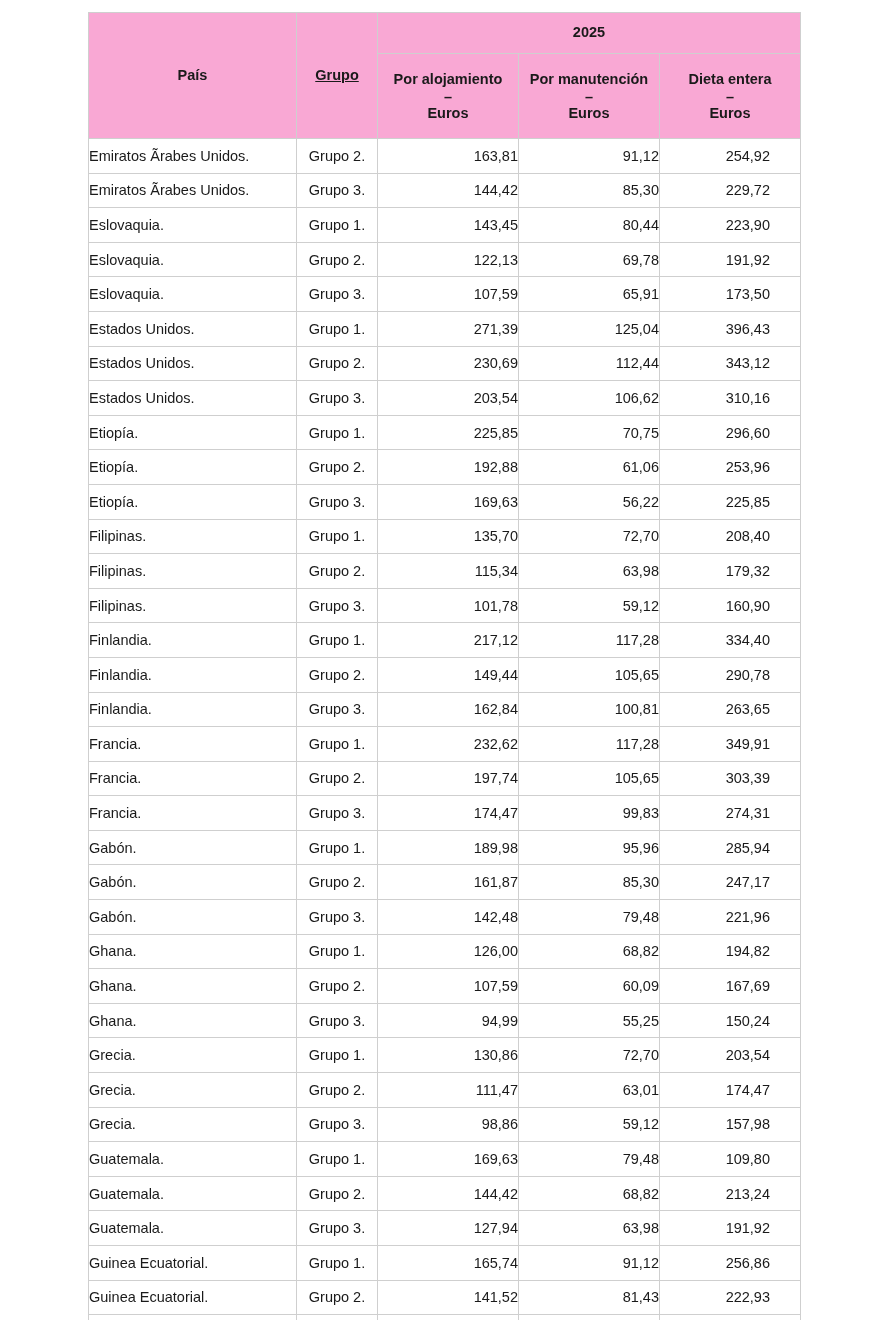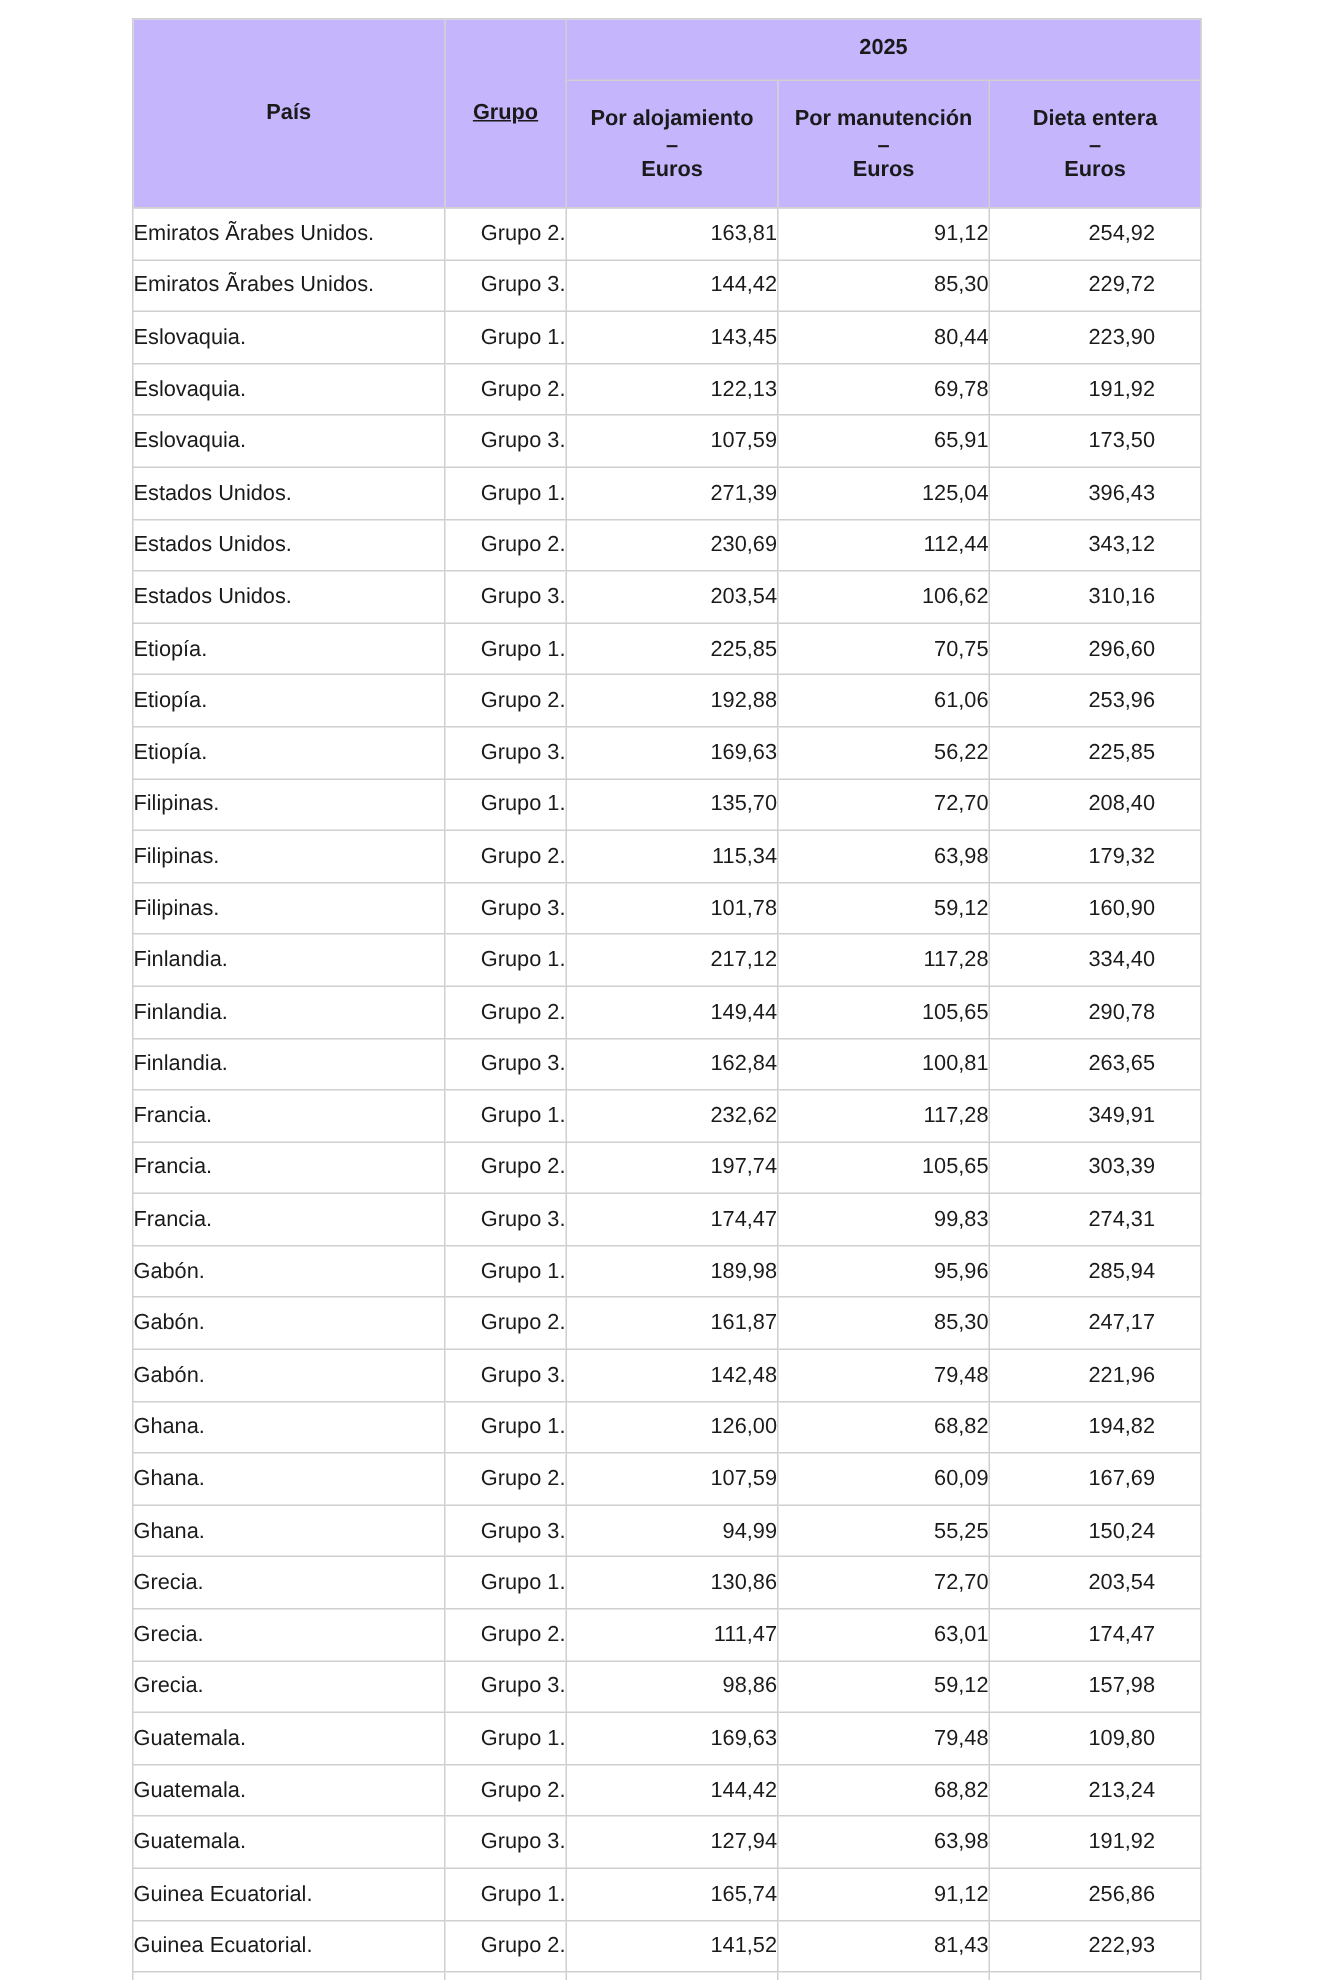--- a/index.html
+++ b/index.html
@@ -30,21 +30,21 @@
     font-size: 14.5px;
   }
   table.rates th,
   table.rates td {
     border: 1px solid #cfcfcf;
     padding: 0;
     vertical-align: middle;
   }
   
   th.hd {
-    background: #c4b5fd;
+    background: #f9a8d4;
     font-weight: bold;
     text-align: center;
     color: #1a1a1a;
     line-height: 1.35;
     padding: 6px 4px;
   }
   th.year {
     height: 40px;
   }
   th.pais {
@@ -69,21 +69,21 @@
   td {
     height: 33.6px;
     font-size: 14.5px;
   }
   td.country {
     text-align: left;
     padding-left: 6px;
     margin-left: 32px;
   }
   td.group {
-    text-align: right;
+    text-align: center;
     padding-left: 7px;
   }
   td.num {
     text-align: right;
     padding-right: 27px;
   }
   td.num.wide {
     padding-right: 30px;
   }
 </style>

